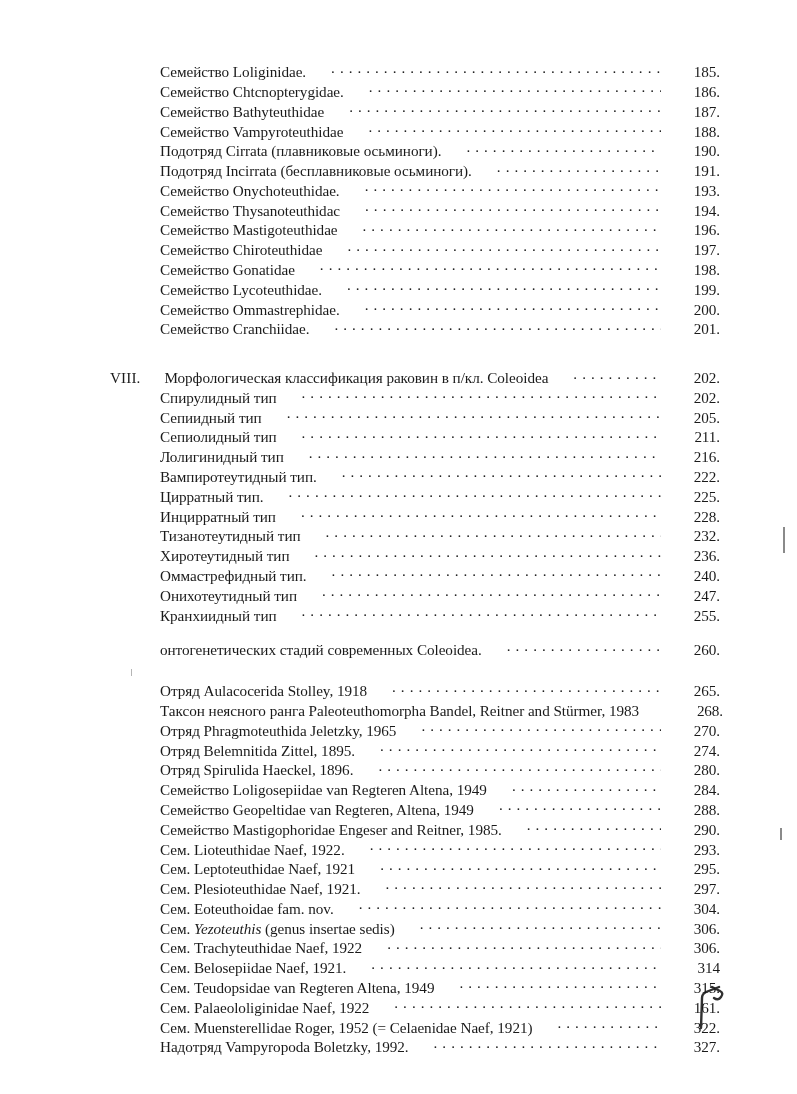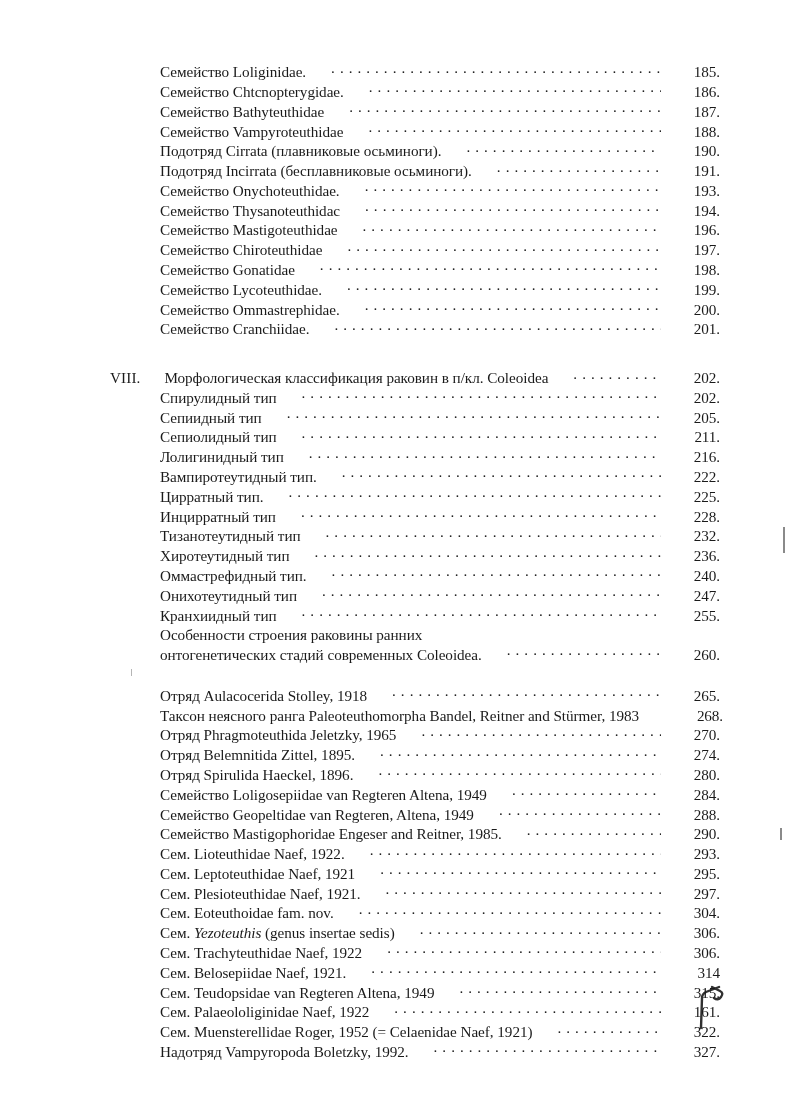--- a/index.html
+++ b/index.html
@@ -231,21 +231,20 @@
         <span class="label">Онихотеутидный тип</span>
         <span class="leader"></span>
         <span class="pageno">247.</span>
       </div>
       <div class="row lvl-item ">
         <span class="label">Кранхиидный тип</span>
         <span class="leader"></span>
         <span class="pageno">255.</span>
       </div>
       <div class="row lvl-item cont">
-        <span class="label">Особенности строения раковины ранних</span>
         <span class="leader"></span>
         <span class="pageno"></span>
       </div>
       <div class="row lvl-item ">
         <span class="label">онтогенетических стадий современных Coleoidea.</span>
         <span class="leader"></span>
         <span class="pageno">260.</span>
       </div>
       <div class="spacer-lg"></div>
       <div class="row lvl-item ">

